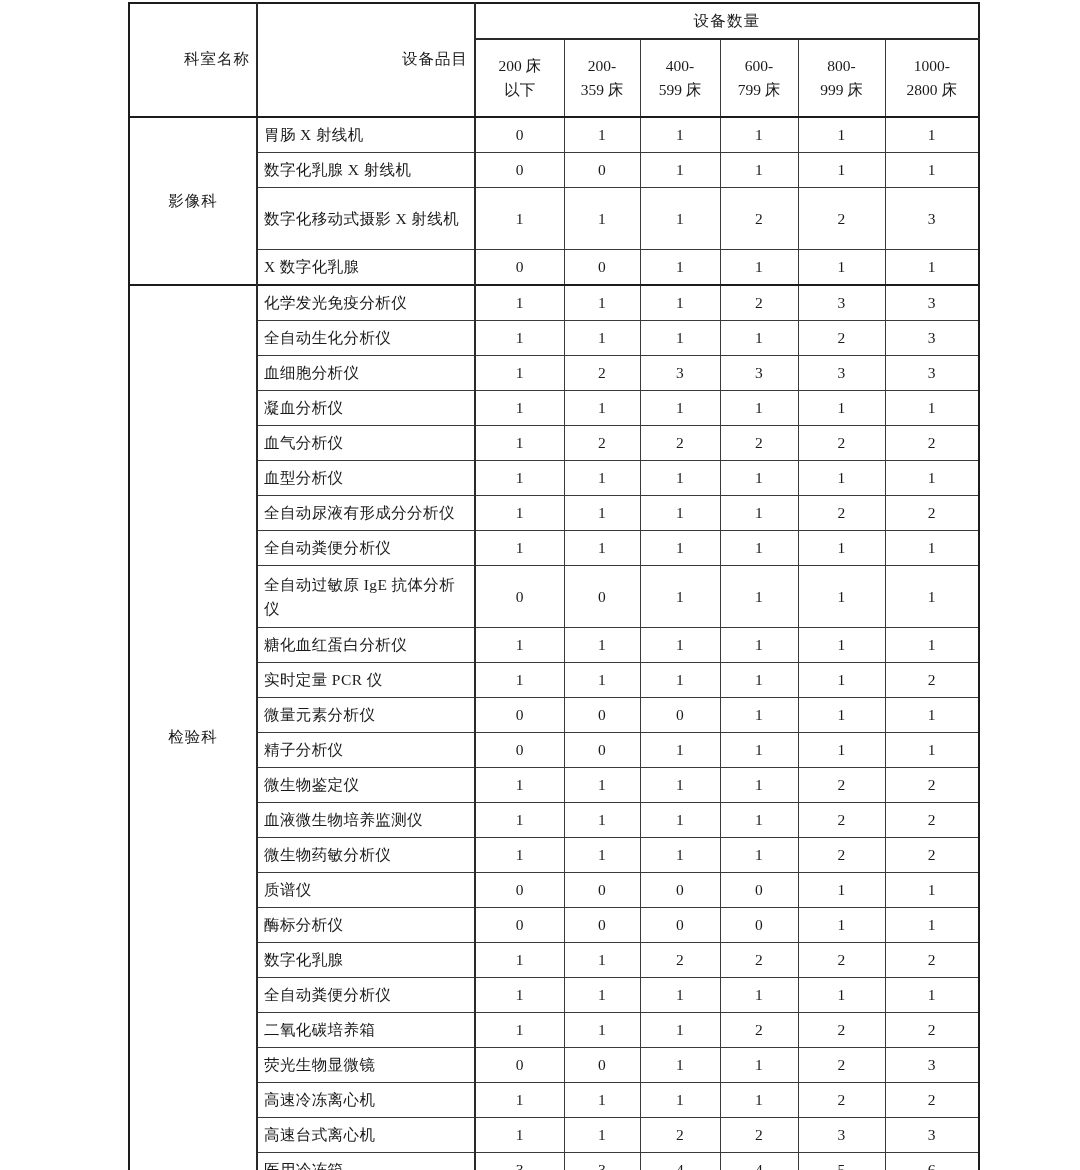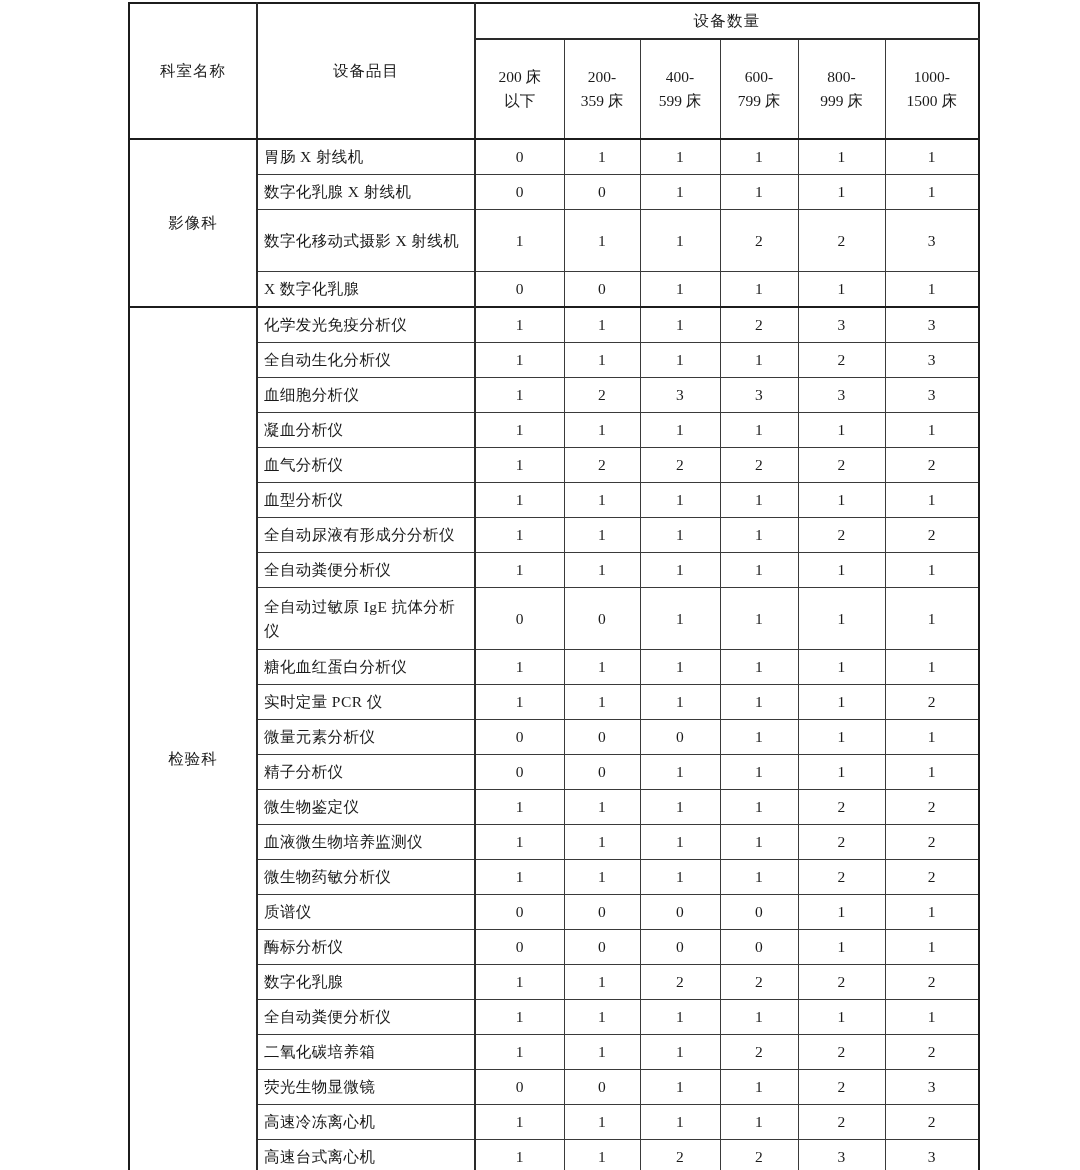--- a/index.html
+++ b/index.html
@@ -60,38 +60,39 @@
     padding-left: 12px;
     padding-right: 8px;
     letter-spacing: 0.4px;
     border-right: 2px solid #2a2a2a !important;
   }
   .num-cell {
     text-align: center;
     letter-spacing: 0.5px;
   }
   .hdr-top-left {
-    text-align: center;
+    text-align: right;
     vertical-align: middle;
     letter-spacing: 1px;
     border-right: 2px solid #2a2a2a !important;
     border-bottom: 2.2px solid #1c1c1c !important;
+    font-family: Liberation Mono, monospace;
   }
   .hdr-span {
     text-align: center;
     vertical-align: middle;
     letter-spacing: 1.2px;
     height: 34px;
     border-bottom: 2px solid #2a2a2a !important;
   }
   .hdr-sub {
     text-align: center;
     vertical-align: middle;
     line-height: 1.9;
-    height: 100px;
+    height: 78px;
     border-bottom: 2.2px solid #1c1c1c !important;
   }
   .hdr-sub .l1, .hdr-sub .l2 {
     display: block;
     white-space: nowrap;
   }
   .row-tall td {
     height: 62px;
   }
   .row-norm td {
@@ -152,21 +153,21 @@
           <td class="hdr-sub">
             <span class="l1">600-</span>
             <span class="l2">799 床</span>
           </td>
           <td class="hdr-sub">
             <span class="l1">800-</span>
             <span class="l2">999 床</span>
           </td>
           <td class="hdr-sub">
             <span class="l1">1000-</span>
-            <span class="l2">1500 床</span>
+            <span class="l2">2800 床</span>
           </td>
         </tr>
       </thead>
       <tbody id="table-body">
           <tr class="row-norm sec-start">
             <td class="dept-cell" rowspan="4">影像科</td>
             <td class="item-cell">胃肠 X 射线机</td>
             <td class="num-cell">0</td>
             <td class="num-cell">1</td>
             <td class="num-cell">1</td>

